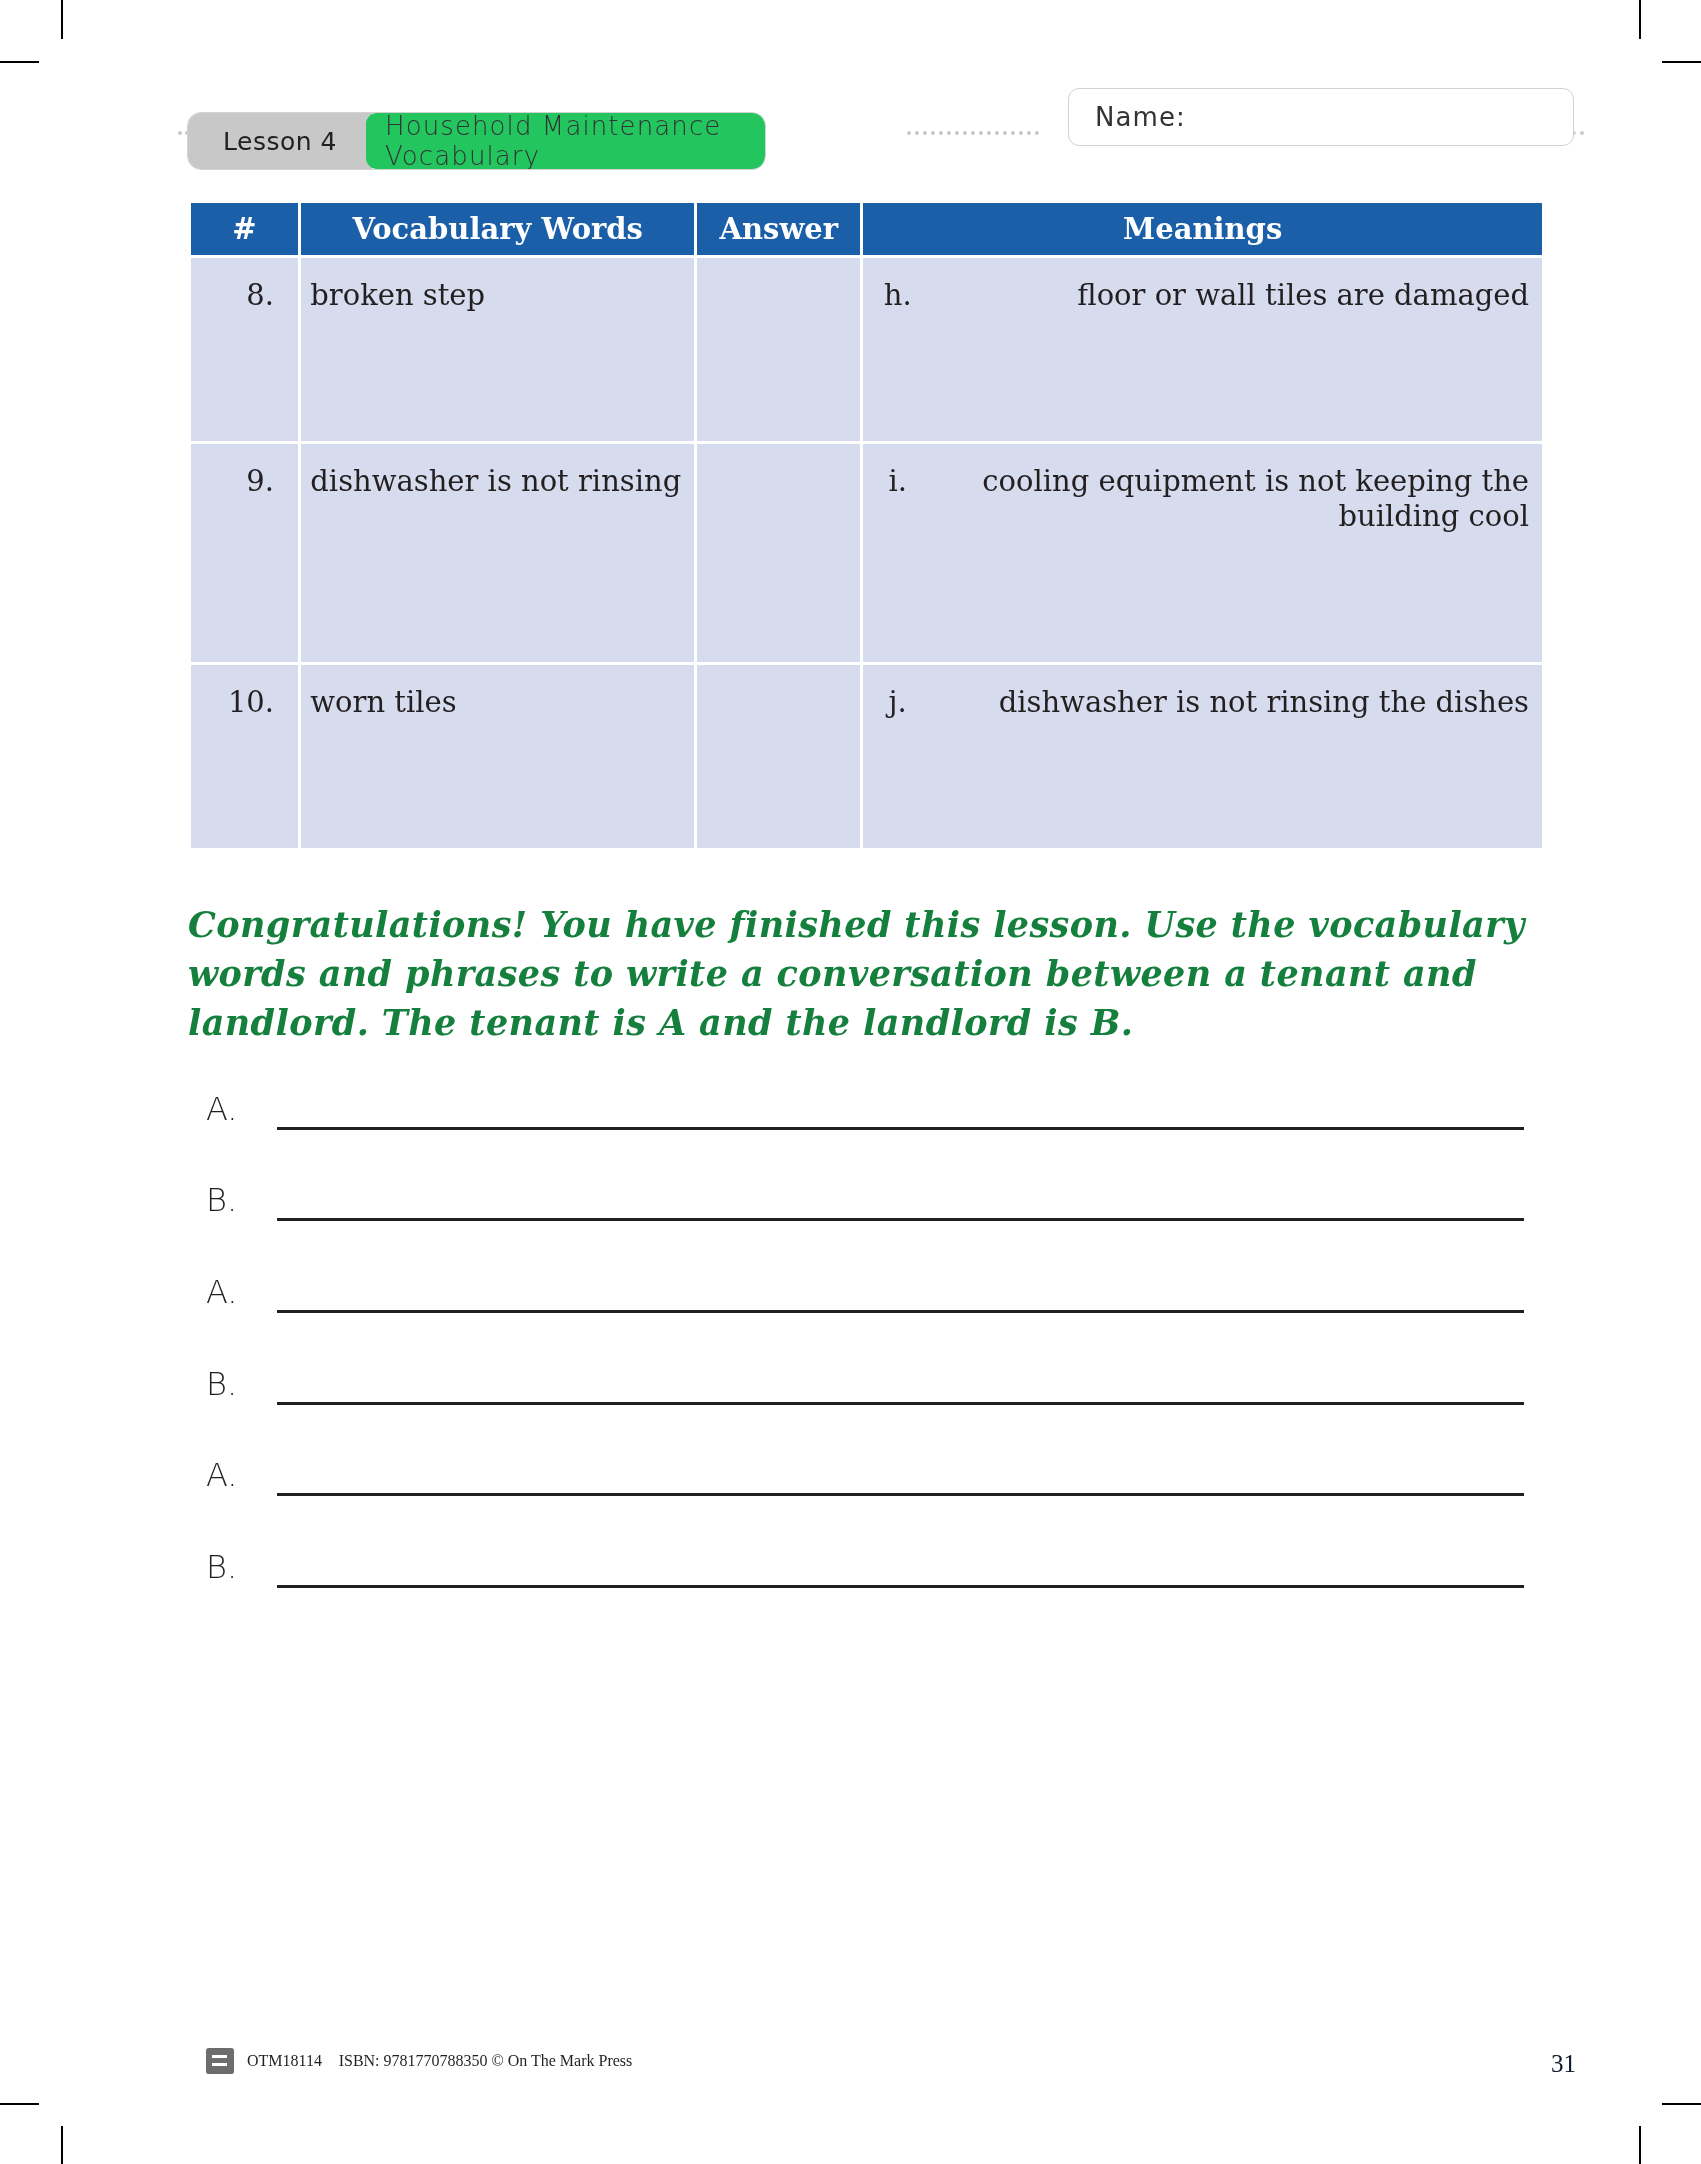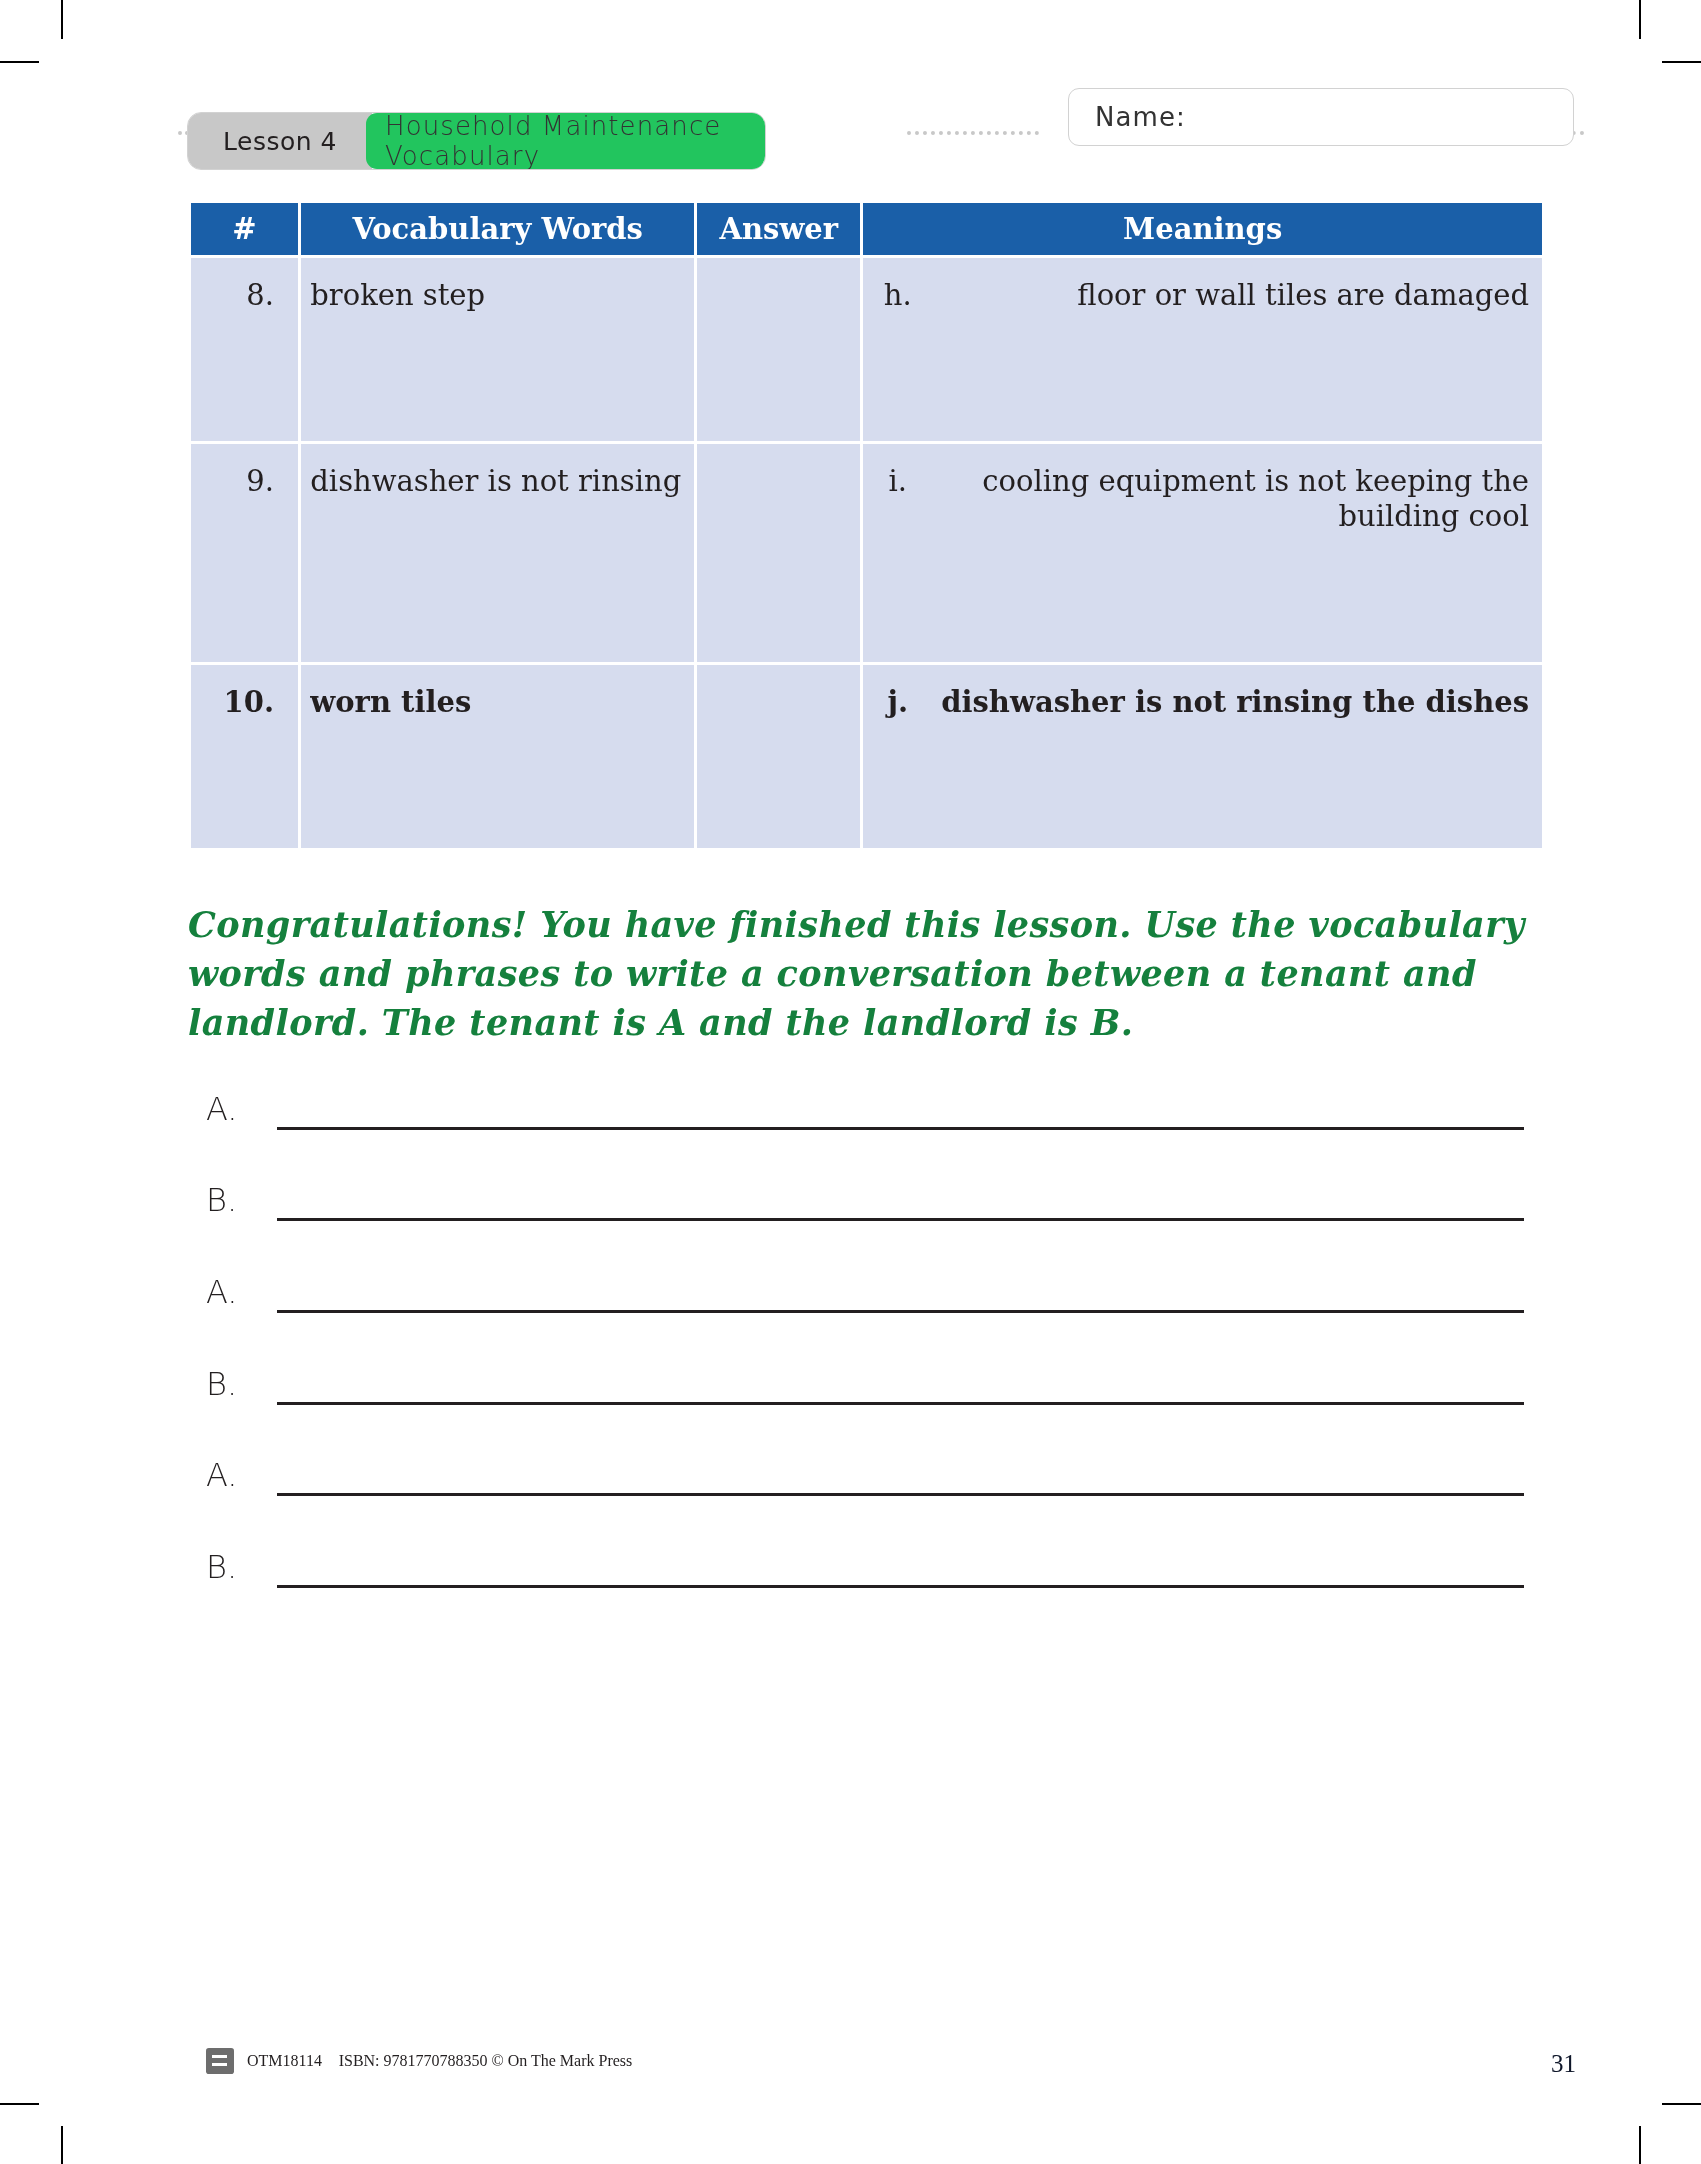--- a/index.html
+++ b/index.html
@@ -155,21 +155,21 @@
       <td class="col-num">9.</td>
       <td class="col-word">dishwasher is not rinsing</td>
       <td class="col-ans"></td>
       <td>
         <div class="meaning-wrap">
           <span class="meaning-letter">i.</span>
           <span class="meaning-text">cooling equipment is not keeping the building cool</span>
         </div>
       </td>
     </tr>
-    <tr style="height:186px;font-weight:bold;">
+    <tr style="height:186px;">
       <td class="col-num">10.</td>
       <td class="col-word">worn tiles</td>
       <td class="col-ans"></td>
       <td>
         <div class="meaning-wrap">
           <span class="meaning-letter">j.</span>
           <span class="meaning-text">dishwasher is not rinsing the dishes</span>
         </div>
       </td>
     </tr>

